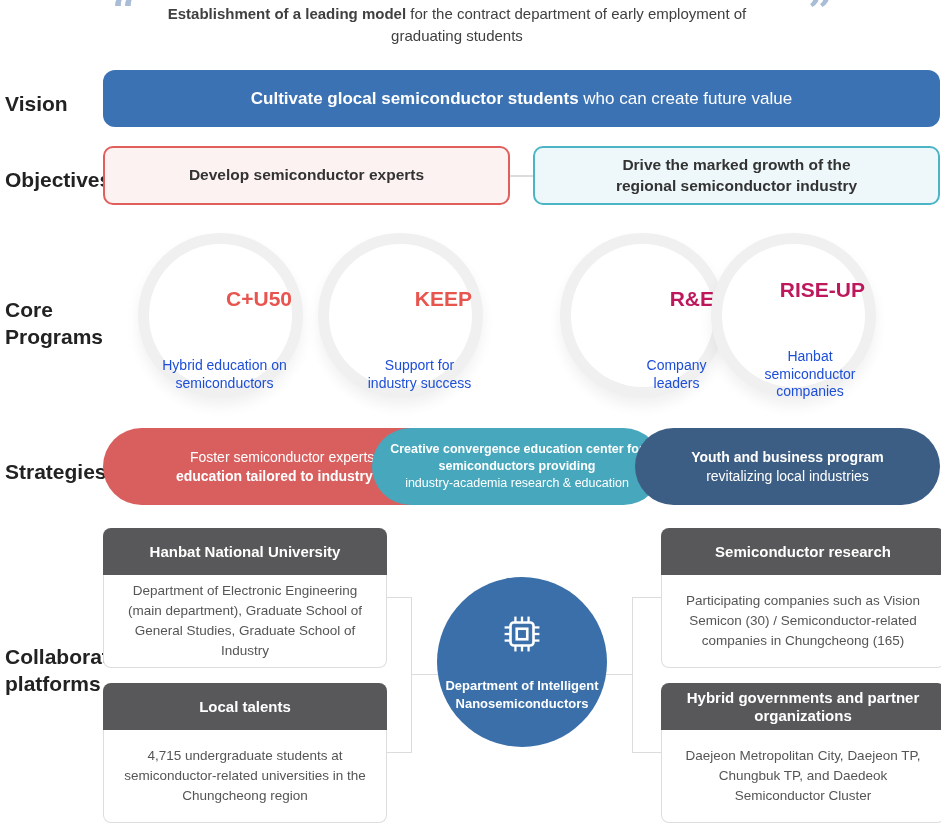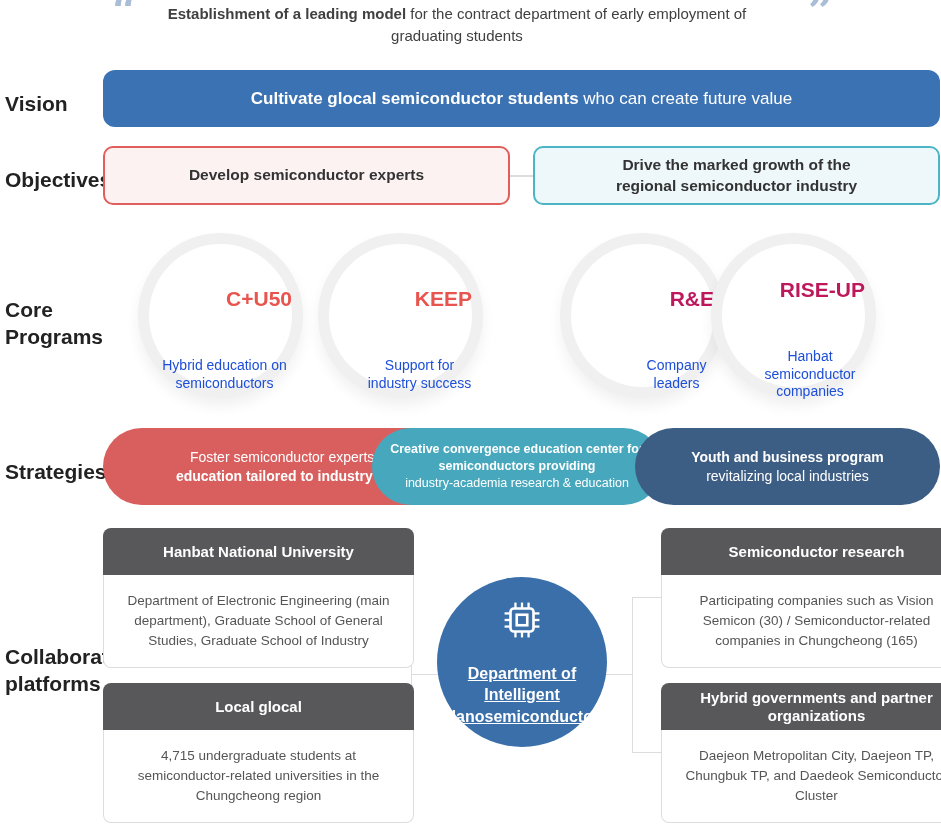--- a/index.html
+++ b/index.html
@@ -50,34 +50,34 @@
   
   .pill{position:absolute;top:428px;height:77px;border-radius:45px;color:#fff;
       display:flex;flex-direction:column;align-items:center;justify-content:center;
       text-align:center;line-height:1.35;}
   .pill span,.pill strong{display:block;}
   .pill-red{left:103px;width:387px;background:#d95f5f;z-index:1;font-size:14px;}
   .pill-teal{left:372px;width:290px;background:#47a7bc;z-index:2;font-size:12.5px;padding:0 16px;box-sizing:border-box;}
   .pill-dark{left:635px;width:305px;background:#3d5e84;z-index:3;font-size:14px;}
 
   
-  .collab-box{position:absolute;width:311px;height:140px;}
+  .collab-box{position:absolute;width:284px;height:140px;}
   .collab-head{height:47px;background:#58585a;border-radius:8px 8px 0 0;color:#fff;
       font-weight:bold;font-size:15px;display:flex;align-items:center;justify-content:center;
       text-align:center;line-height:1.15;padding:0 20px;box-sizing:border-box;}
   .collab-body{height:93px;background:#fff;border:1px solid #ddd;border-top:none;
       border-radius:0 0 8px 8px;display:flex;align-items:center;justify-content:center;
       text-align:center;color:#555;font-size:13.5px;line-height:1.5;padding:4px 12px;box-sizing:border-box;}
   .cb1{left:103px;top:528px;} .cb2{left:103px;top:683px;}
   .cb3{left:661px;top:528px;} .cb4{left:661px;top:683px;}
 
   .center-circle{position:absolute;left:437px;top:577px;width:170px;height:170px;border-radius:50%;
       background:#3a6fa9;z-index:2;display:flex;flex-direction:column;align-items:center;justify-content:center;
       text-align:center;color:#fff;}
-  .center-circle .txt{font-size:16px;font-weight:bold;line-height:1.35;max-width:155px;margin-top:20px;text-decoration:underline;}
+  .center-circle .txt{font-size:13px;font-weight:bold;line-height:1.35;max-width:155px;margin-top:20px;}
 
   .icon{display:block;}
 </style>
 </head>
 <body>
 
 <span class="quote-mark" style="left:112px;">“</span>
 <span class="quote-mark" style="left:808px;">”</span>
 <div class="quote-title">
   <strong>Establishment of a leading model</strong><span> for the contract department of early employment of graduating students</span>
@@ -196,21 +196,21 @@
 <div class="connector" style="left:632px;top:597px;width:29px;height:1px;"></div>
 <div class="connector" style="left:632px;top:752px;width:29px;height:1px;"></div>
 <div class="connector" style="left:632px;top:597px;width:1px;height:156px;"></div>
 <div class="connector" style="left:588px;top:674px;width:45px;height:1px;"></div>
 
 <div class="collab-box cb1">
   <div class="collab-head">Hanbat National University</div>
   <div class="collab-body">Department of Electronic Engineering (main department), Graduate School of General Studies, Graduate School of Industry</div>
 </div>
 <div class="collab-box cb2">
-  <div class="collab-head">Local glocal</div>
+  <div class="collab-head">Local talents</div>
   <div class="collab-body">4,715 undergraduate students at semiconductor-related universities in the Chungcheong region</div>
 </div>
 <div class="collab-box cb3">
   <div class="collab-head">Semiconductor research</div>
   <div class="collab-body">Participating companies such as Vision Semicon (30) / Semiconductor-related companies in Chungcheong (165)</div>
 </div>
 <div class="collab-box cb4">
   <div class="collab-head">Hybrid governments and partner organizations</div>
   <div class="collab-body">Daejeon Metropolitan City, Daejeon TP, Chungbuk TP, and Daedeok Semiconductor Cluster</div>
 </div>

